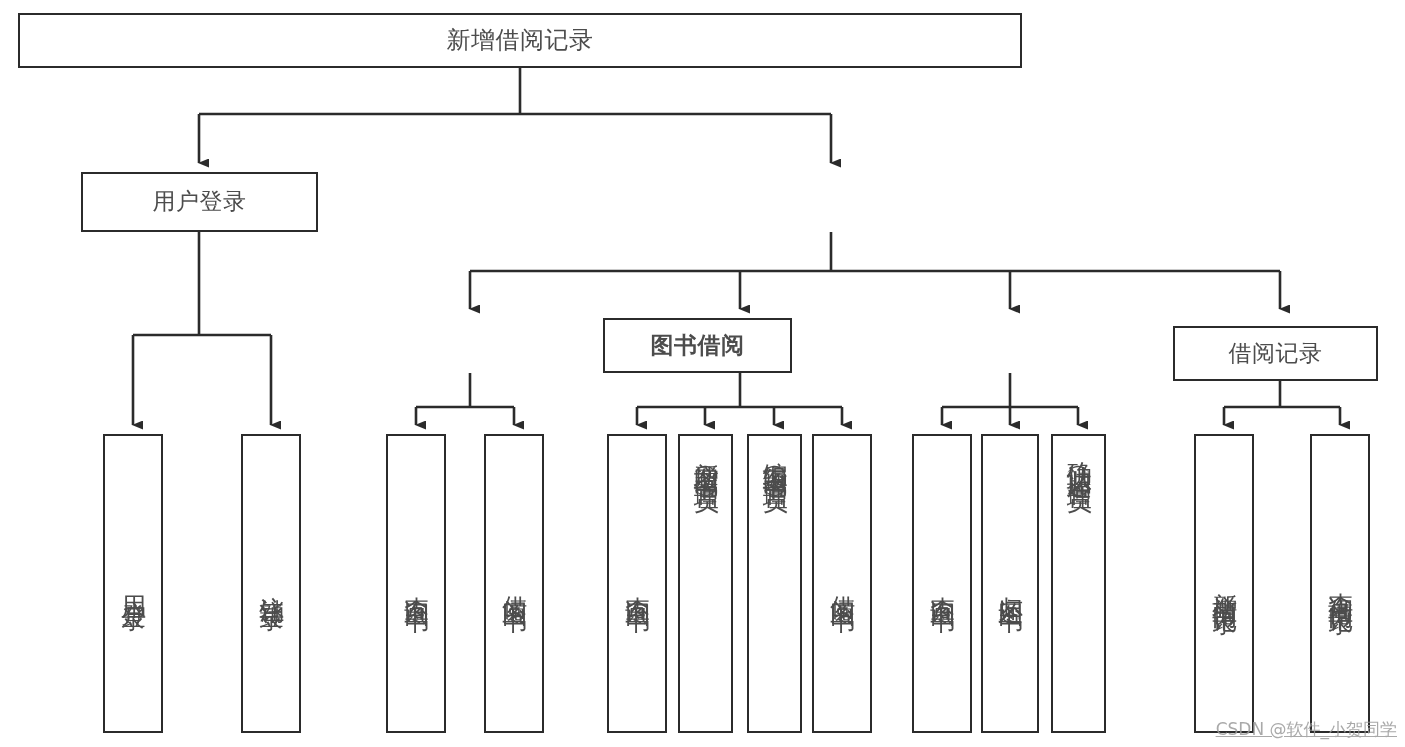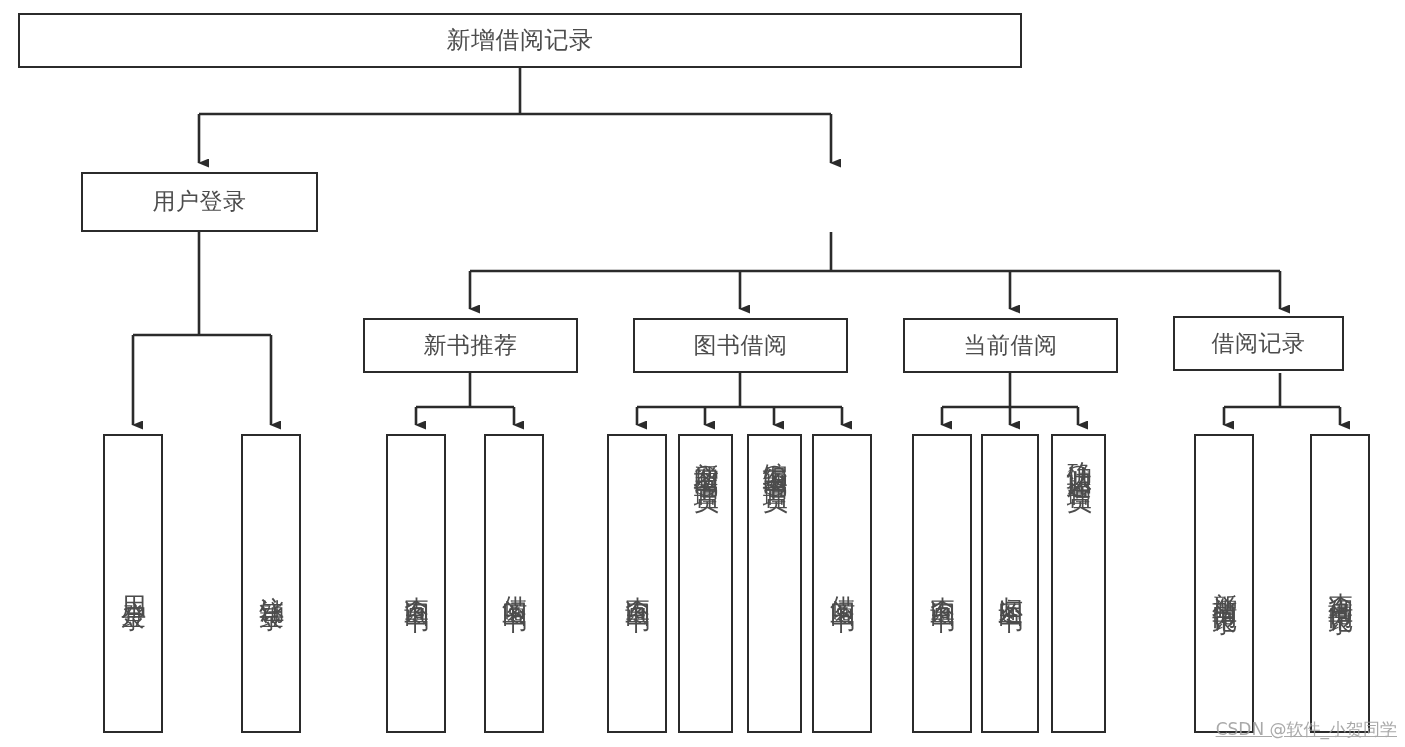--- a/index.html
+++ b/index.html
@@ -136,33 +136,27 @@
 
   <div class="node h root" style="left:18px; top:13px; width:1004px; height:55px;">
     <span class="node-label">新增借阅记录</span>
   </div>
 
   <div class="node h" style="left:81px; top:172px; width:237px; height:60px;">
     <span class="node-label">用户登录</span>
   </div>
 
 
-  <div class="node h" style="left:363px; top:318px; width:215px; height:55px;">
-    <span class="node-label">新书推荐</span>
-  </div>
-
-  <div class="node h" style="left:633px; top:318px; width:215px; height:55px;">
+
+  <div class="node h" style="left:603px; top:318px; width:189px; height:55px;font-weight:bold;">
     <span class="node-label">图书借阅</span>
   </div>
 
-  <div class="node h" style="left:903px; top:318px; width:215px; height:55px;">
-    <span class="node-label">当前借阅</span>
-  </div>
-
-  <div class="node h" style="left:1173px; top:316px; width:171px; height:55px;">
+
+  <div class="node h" style="left:1173px; top:326px; width:205px; height:55px;">
     <span class="node-label">借阅记录</span>
   </div>
 
   <div class="node v center" style="left:103px; top:434px; width:60px; height:299px;">
     <span class="node-label">用户登录</span>
   </div>
 
   <div class="node v center" style="left:241px; top:434px; width:60px; height:299px;">
     <span class="node-label">注销登录</span>
   </div>

